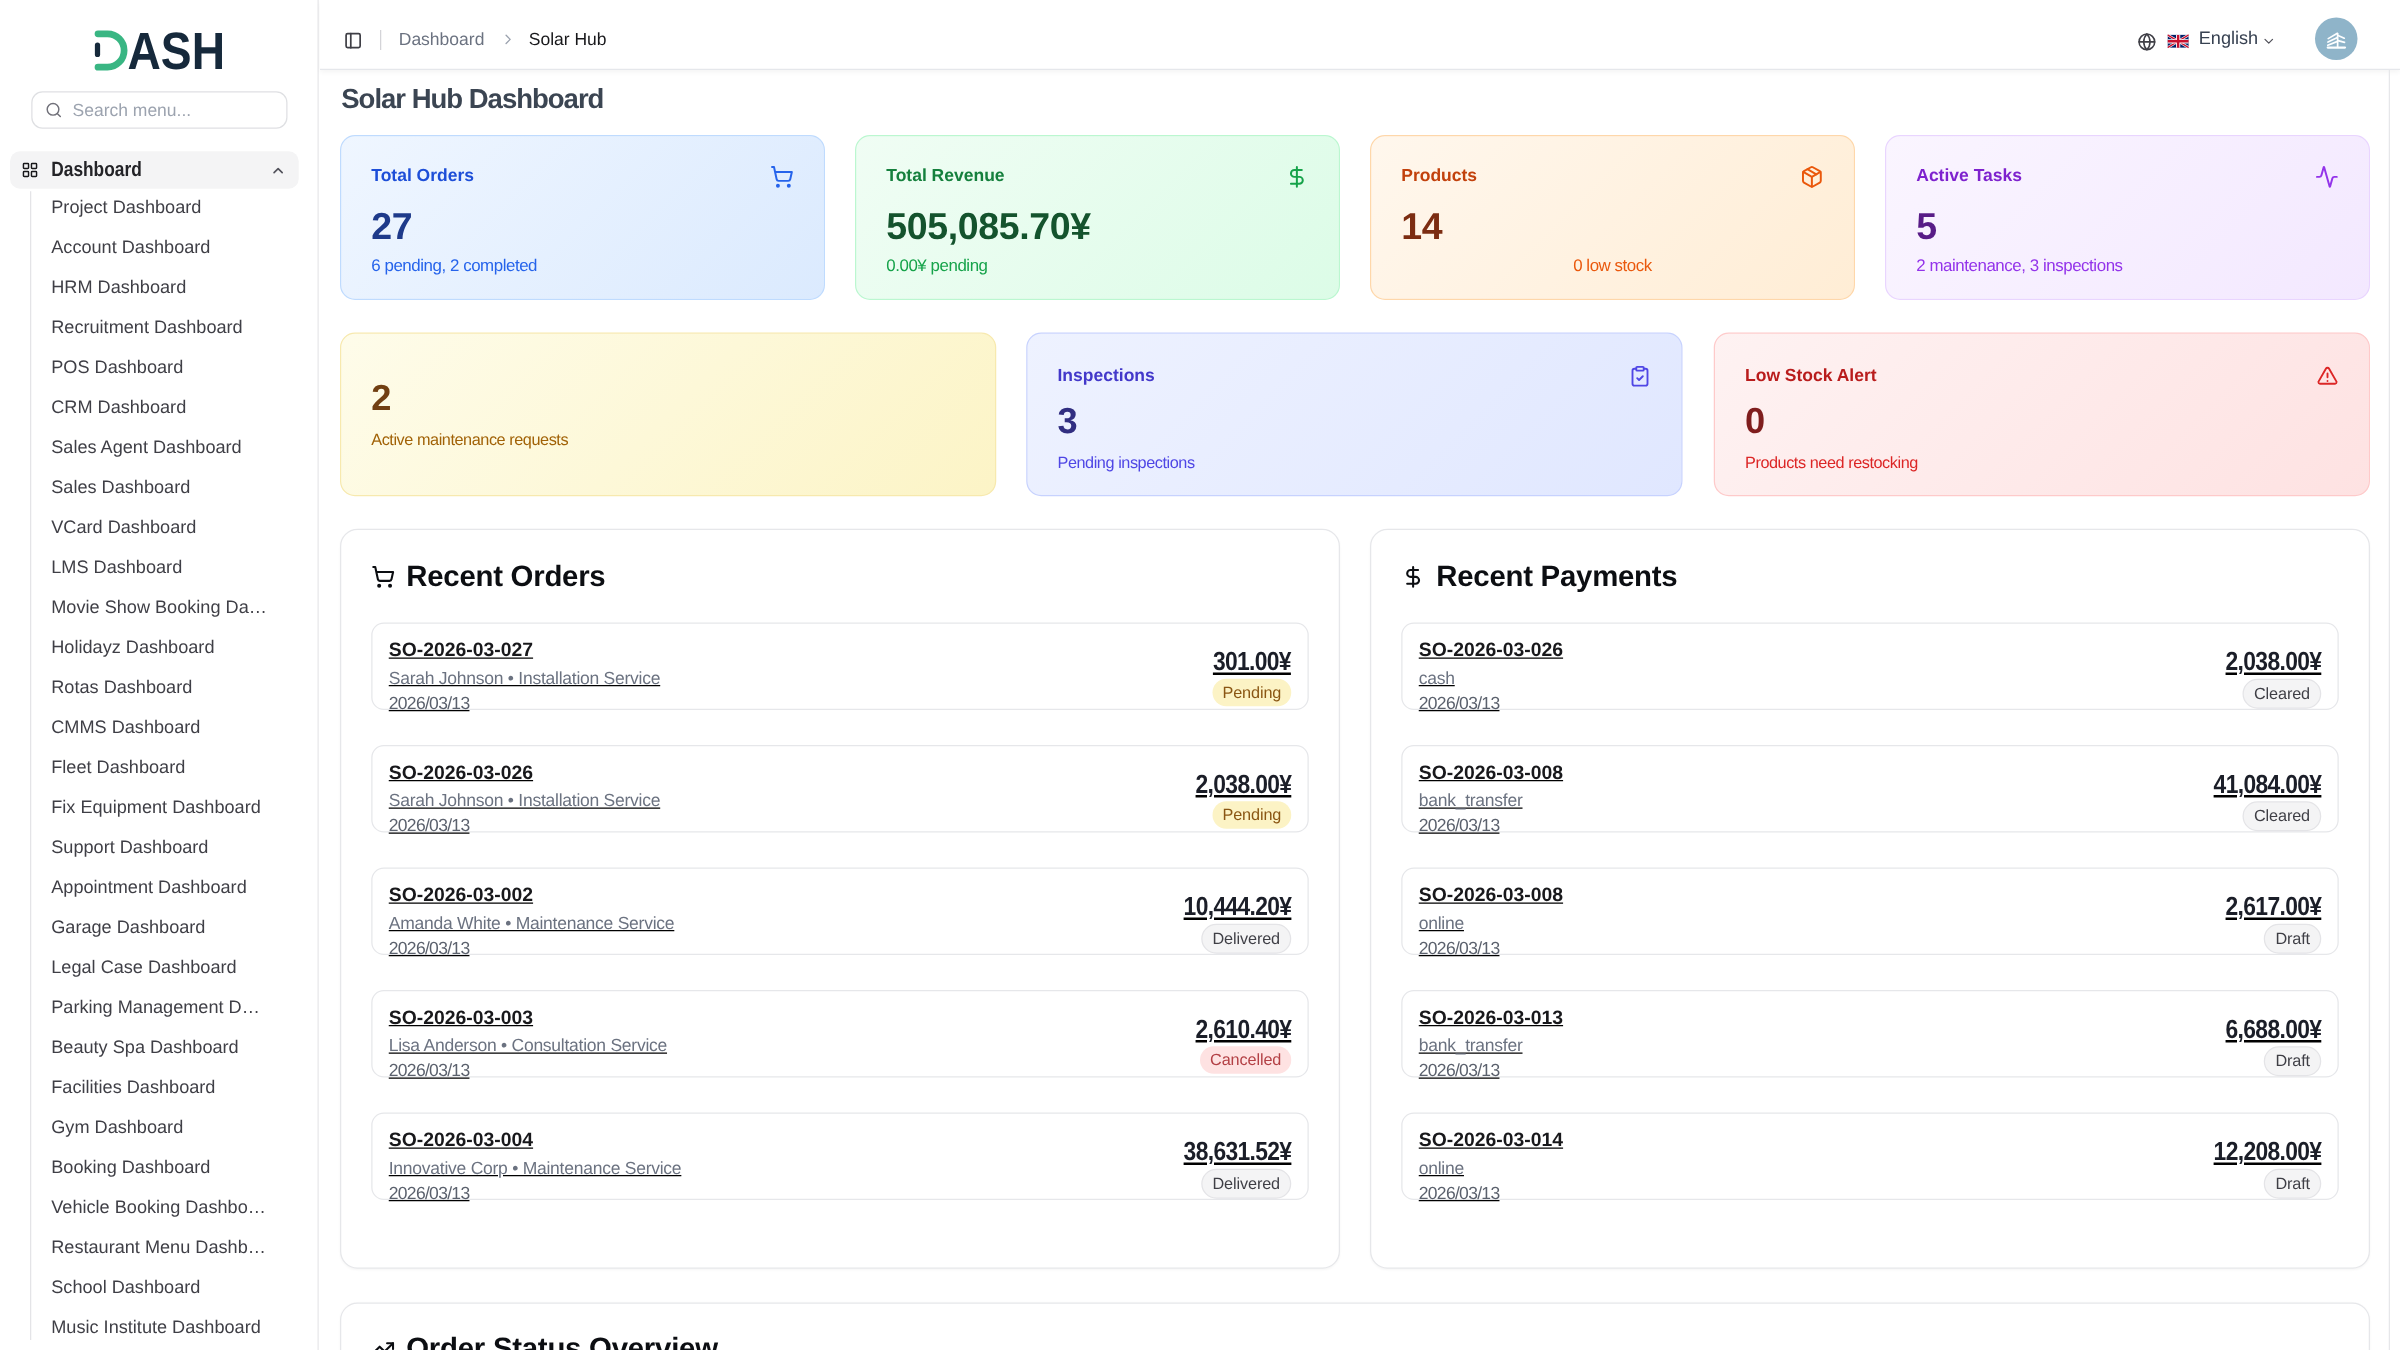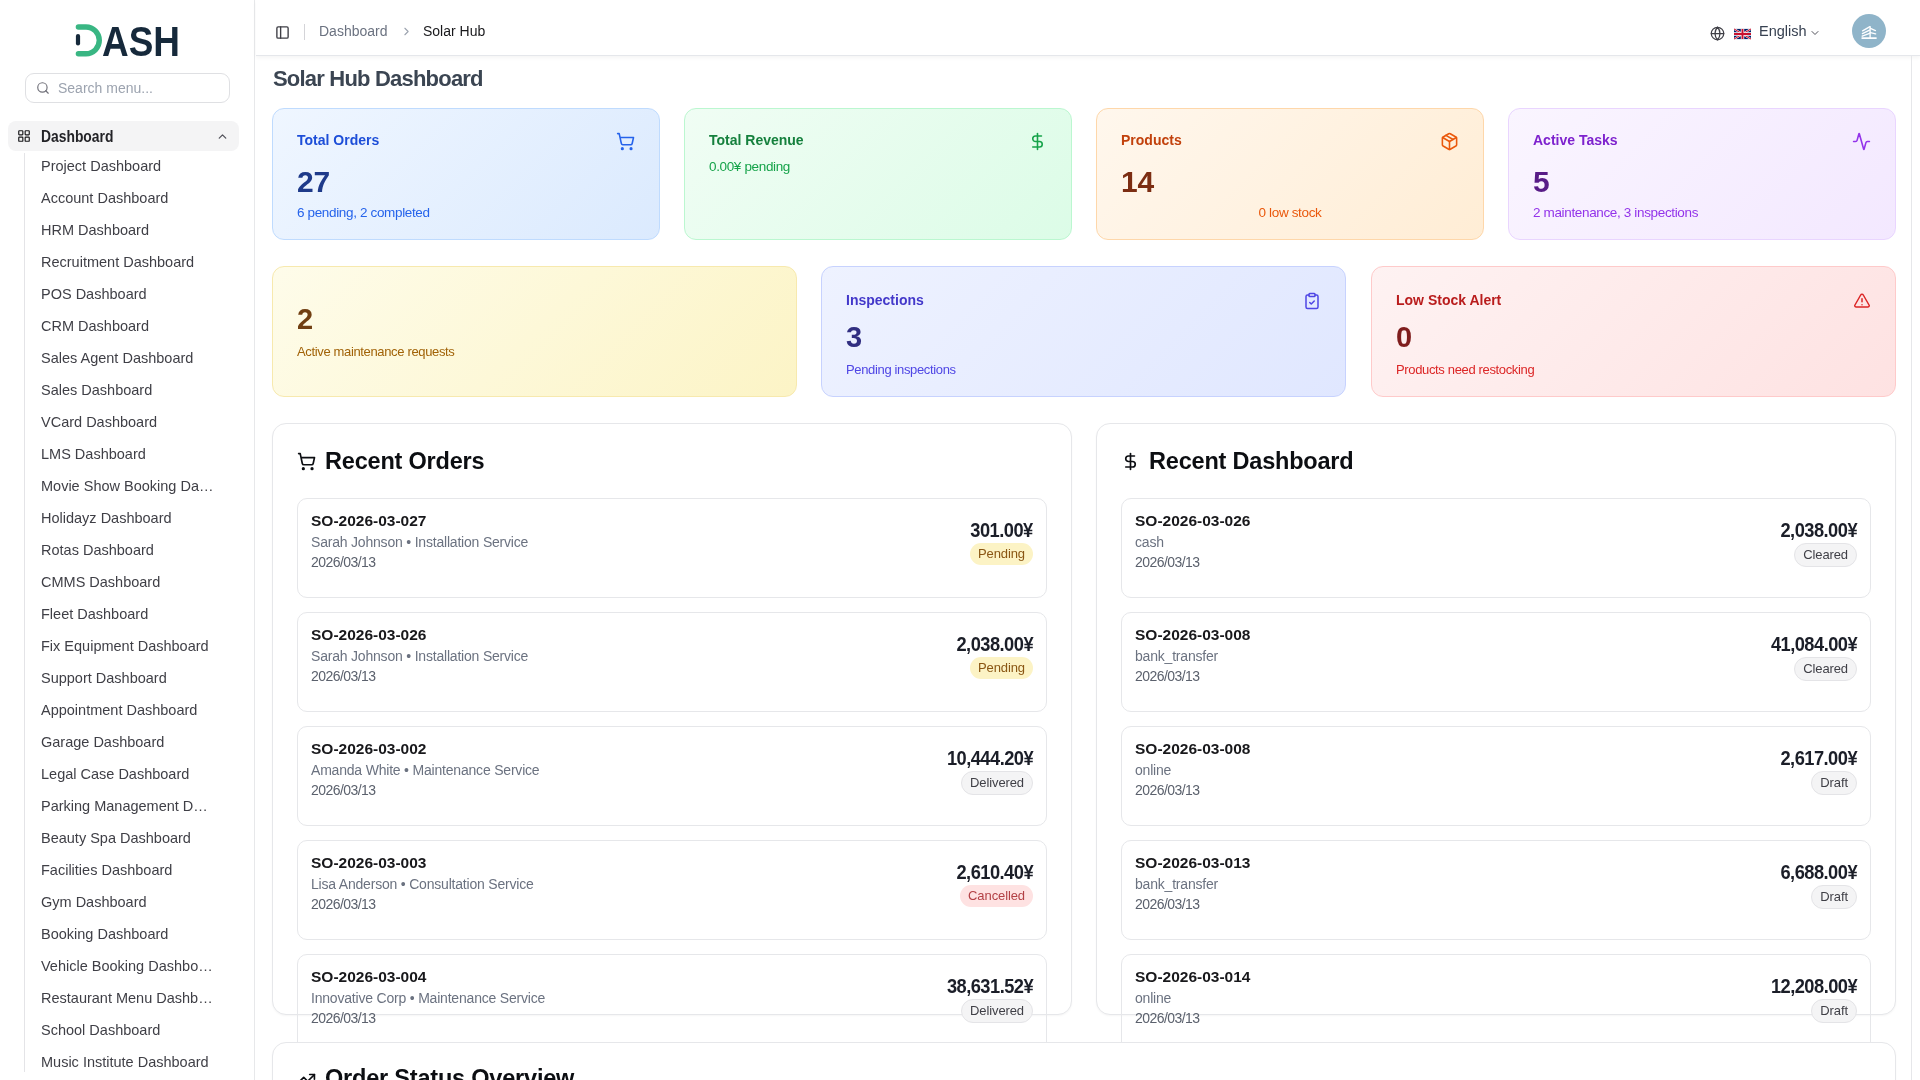--- a/index.html
+++ b/index.html
@@ -36,22 +36,22 @@
   .card { position:absolute; border-radius:12px; border:1px solid; padding:23px 24px; }
   .card .trow { display:flex; justify-content:space-between; align-items:flex-start; }
   .card .t { font-size:14px; font-weight:700; }
   .card .num { font-weight:700; margin-top:16px; letter-spacing:-0.3px;}
   .card .sub { margin-top:8px; letter-spacing:-0.35px; }
 
   .panel { position:absolute; background:#fff; border:1px solid #e6e7ea; border-radius:14px;
     box-shadow:0 1px 2px rgba(0,0,0,0.04); padding:24px; }
   .phead { display:flex; align-items:center; gap:9px; margin-bottom:23px;text-align:right; }
   .phead .pt { font-size:23.5px; font-weight:700; color:#0c0e12; letter-spacing:-0.2px;}
-  .item { height:100px; border:1px solid #e6e7ea; border-radius:10px; margin-bottom:14px;
-    padding:11px 13px; display:flex; justify-content:space-between; }
+  .item { height:70px; border:1px solid #e6e7ea; border-radius:10px; margin-bottom:28px;
+    padding:11px 13px; display:flex; justify-content:space-between;text-decoration:underline; }
   .i-id { font-size:15.5px; font-weight:700; color:#18181b; line-height:22px; }
   .i-sub { font-size:14px; color:#6b7280; margin-top:0; line-height:21px; letter-spacing:-0.2px; }
   .i-date { font-size:14px; color:#5b616d; margin-top:0; line-height:19px; letter-spacing:-0.55px; }
   .i-right { text-align:right; }
   .i-amt { font-size:21px; font-weight:700; color:#1b1e28; letter-spacing:-0.6px; margin-top:8px; transform:scaleX(.87); transform-origin:right; }
   .badge { display:inline-block; margin-top:1px; font-size:13px; font-weight:400;
     border-radius:999px; padding:4px 8px; line-height:14px; letter-spacing:-0.1px; }
   .b-pending { background:#fcf3c5; color:#8a5613; }
   .b-gray { background:#f4f4f5; color:#3f3f46; border:1px solid #e4e4e7; }
   .b-red { background:#fee2e2; color:#b34045; }
@@ -191,20 +191,21 @@
  </div>
     <div class="card" style="left:684px;top:108px;width:388px;height:132px;
    background:linear-gradient(135deg,#f0fdf4,#dcfce7);border-color:#bbf7d0;">
    <div class="trow">
         <span class="t" style="color:#15803d">Total Revenue</span>
         <svg class="ic" width="19" height="19" viewBox="0 0 24 24" fill="none" stroke="#16a34a" stroke-width="2" stroke-linecap="round" stroke-linejoin="round">
           <line x1="12" x2="12" y1="2" y2="22"></line>
           <path d="M17 5H9.5a3.5 3.5 0 0 0 0 7h5a3.5 3.5 0 0 1 0 7H6"></path>
         </svg>
       </div>
+   <div class="num" style="color:#14532d;font-size:30px;line-height:30px;">505,085.70¥</div>
    <div class="sub" style="color:#16a34a;font-size:13.5px;">0.00¥ pending</div>
  </div>
     <div class="card" style="left:1096px;top:108px;width:388px;height:132px;
    background:linear-gradient(135deg,#fff7ed,#ffedd5);border-color:#fed7aa;">
    <div class="trow">
         <span class="t" style="color:#c2410c">Products</span>
         <svg class="ic" width="19" height="19" viewBox="0 0 24 24" fill="none" stroke="#ea580c" stroke-width="2" stroke-linecap="round" stroke-linejoin="round">
           <path d="M11 21.73a2 2 0 0 0 2 0l7-4A2 2 0 0 0 21 16V8a2 2 0 0 0-1-1.73l-7-4a2 2 0 0 0-2 0l-7 4A2 2 0 0 0 3 8v8a2 2 0 0 0 1 1.73z"></path>
           <path d="M12 22V12"></path>
           <path d="m3.3 7 8.7 5 8.7-5"></path>
@@ -327,21 +328,21 @@
       </div>
     </div>
 </div>
 
 <div class="panel" id="pay-panel" style="left:1096px;top:423px;width:800px;height:592px;">
   <div class="phead">
     <svg class="ic" width="19" height="19" viewBox="0 0 24 24" fill="none" stroke="#0c0e12" stroke-width="2.1" stroke-linecap="round" stroke-linejoin="round">
         <line x1="12" x2="12" y1="2" y2="22"></line>
         <path d="M17 5H9.5a3.5 3.5 0 0 0 0 7h5a3.5 3.5 0 0 1 0 7H6"></path>
       </svg>
-    <span class="pt">Recent Dashboard</span>
+    <span class="pt">Recent Payments</span>
   </div>
   <div id="pay-list">
       <div class="item">
         <div>
     <div class="i-id">SO-2026-03-026</div>
     <div class="i-sub">cash</div>
     <div class="i-date">2026/03/13</div>
   </div>
         <div class="i-right">
     <div class="i-amt">2,038.00¥</div>

